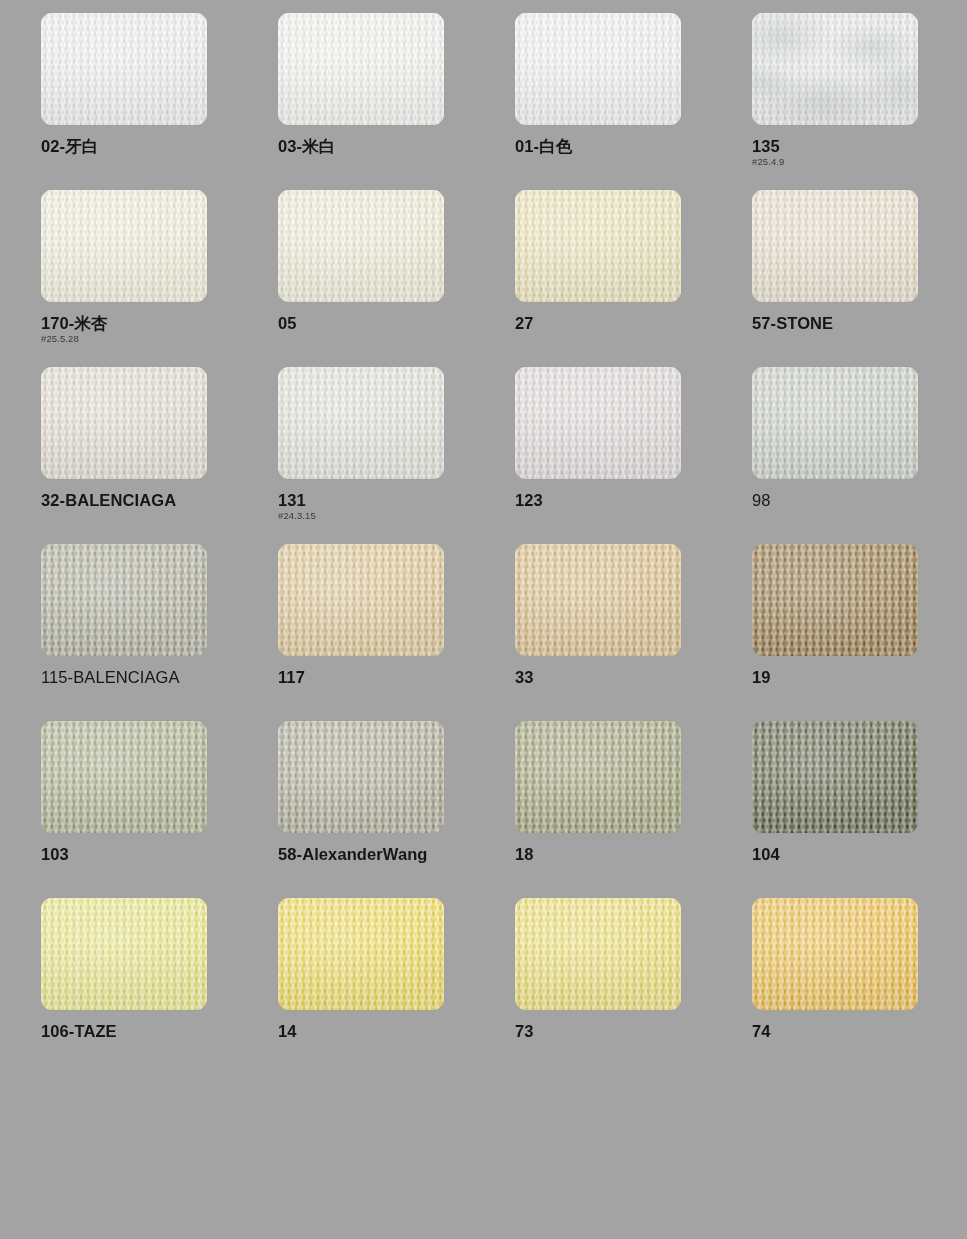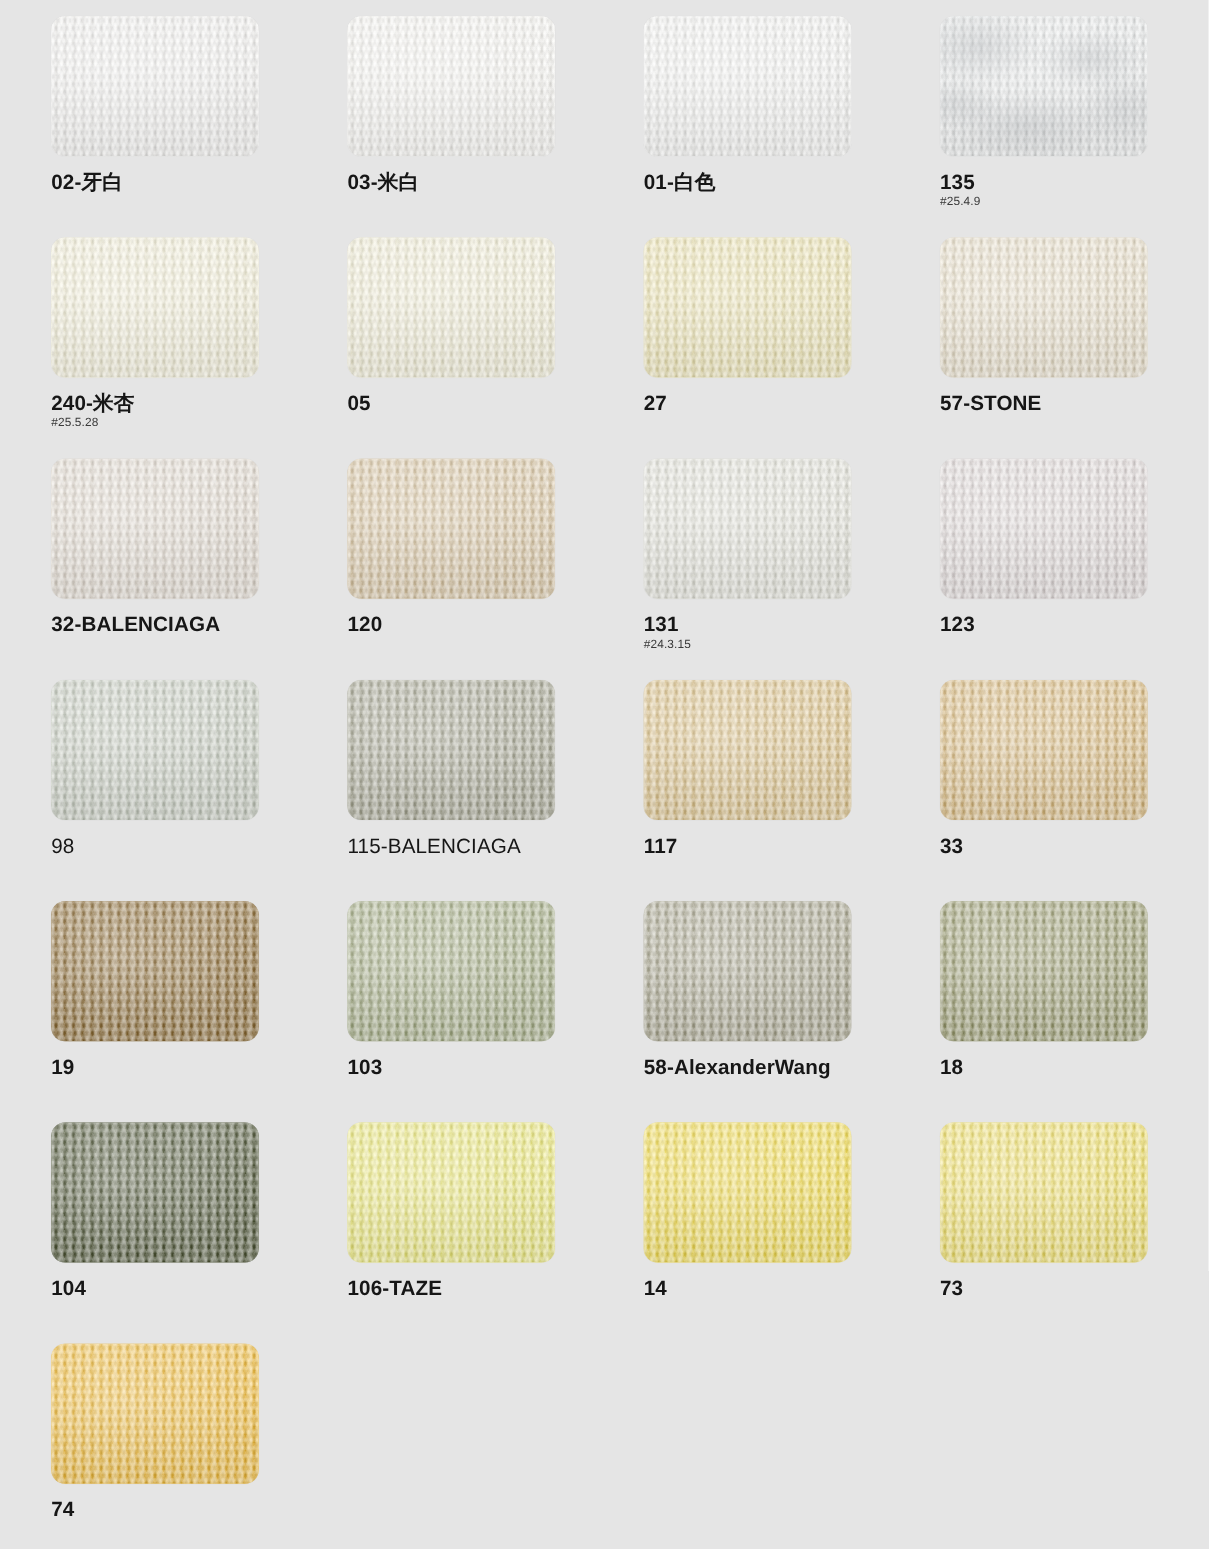--- a/index.html
+++ b/index.html
@@ -12,21 +12,21 @@
     height: 1239px;
     font-family: "Liberation Sans", "DejaVu Sans", sans-serif;
     -webkit-font-smoothing: antialiased;
     overflow: hidden;
   }
 
   .sheet {
     position: relative;
     width: 967px;
     height: 1239px;
-    background: #e5e5e5;
+    background: #a3a3a3;
   }
 
   .grid {
     position: absolute;
     left: 41px;
     top: 13px;
     width: 926px;
     display: grid;
     grid-template-columns: repeat(4, 166px);
     column-gap: 71px;
@@ -177,21 +177,21 @@
           <div class="code">#25.4.9</div>
         </div>
       </div>
       <div class="cell">
         <div class="swatch" style="background: rgb(248, 244, 220);">
           <div class="knit"></div>
           <div class="vee"></div>
           <div class="sheen"></div>
         </div>
         <div class="caption">
-          <div class="name">240-米杏</div>
+          <div class="name">170-米杏</div>
           <div class="code">#25.5.28</div>
         </div>
       </div>
       <div class="cell">
         <div class="swatch" style="background: rgb(246, 242, 217);">
           <div class="knit"></div>
           <div class="vee"></div>
           <div class="sheen"></div>
         </div>
         <div class="caption">
@@ -219,30 +219,20 @@
         </div>
       </div>
       <div class="cell">
         <div class="swatch" style="background: rgb(230, 222, 211);">
           <div class="knit"></div>
           <div class="vee"></div>
           <div class="sheen"></div>
         </div>
         <div class="caption">
           <div class="name">32-BALENCIAGA</div>
-        </div>
-      </div>
-      <div class="cell">
-        <div class="swatch" style="background: rgb(221, 201, 165);">
-          <div class="knit"></div>
-          <div class="vee"></div>
-          <div class="sheen"></div>
-        </div>
-        <div class="caption">
-          <div class="name">120</div>
         </div>
       </div>
       <div class="cell">
         <div class="swatch" style="background: rgb(230, 230, 220);">
           <div class="knit"></div>
           <div class="vee"></div>
           <div class="sheen"></div>
         </div>
         <div class="caption">
           <div class="name">131</div>

